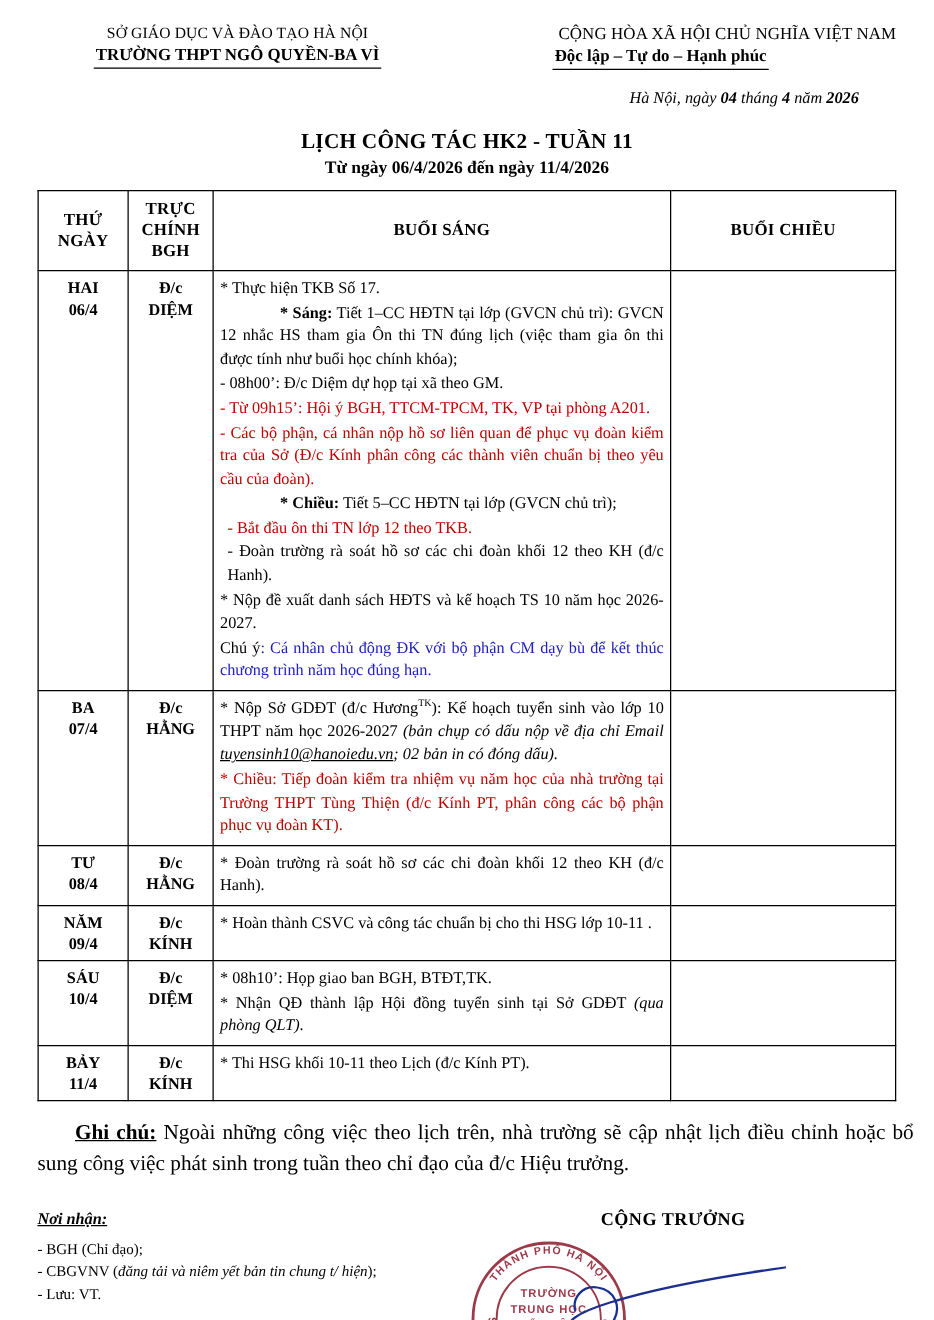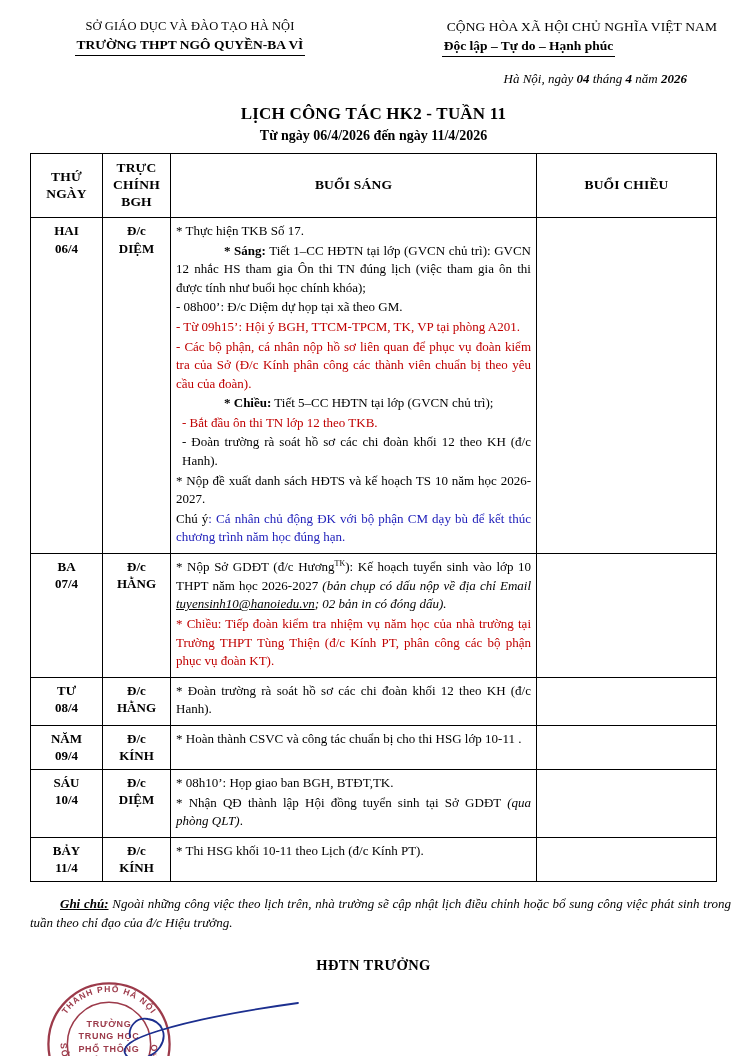--- a/index.html
+++ b/index.html
@@ -141,25 +141,24 @@
   .ln.ind   { padding-left: 6px; }
   .b { font-weight: bold; margin-left: 48px; }
   .i { font-style: italic; }
   .u { text-decoration: underline; }
   .sup { font-size: 8px; vertical-align: super; }
   .blk { color: #000000; }
 
   
   .note-block {
     margin: 12px 16px 0 30px;
-    font-size: 13px;
+    font-size: 17px;
     line-height: 1.5;
     text-align: justify;
     text-indent: 30px;
-    font-style: italic;
   }
   .note-block .u { text-decoration: underline; }
 
   .sign-area {
     display: flex;
     margin: 22px 30px 0 30px;
     position: relative;
   }
   .recv {
     width: 330px;
@@ -351,23 +350,29 @@
             <td class="content-cell aft-cell"></td>
           </tr>
         </tbody>
     </table>
   </div>
 
   <div class="note-block"><b class="u">Ghi chú:</b><span> Ngoài những công việc theo lịch trên, nhà trường sẽ cập nhật lịch điều chỉnh hoặc bổ sung công việc phát sinh trong tuần theo chỉ đạo của đ/c Hiệu trưởng.</span></div>
 
   <div class="sign-area">
 
+    <div class="recv">
+      <div class="recv-title">Nơi nhận:</div>
+      <div class="recv-item">- BGH (Chỉ đạo);</div>
+      <div class="recv-item"><span>- CBGVNV (</span><i>đăng tải và niêm yết bản tin chung t/ hiện</i><span>);</span></div>
+      <div class="recv-item">- Lưu: VT.</div>
+    </div>
 
     <div class="signer">
-      <div class="signer-title">HĐTN TRƯỞNG</div>
+      <div class="signer-title">CỘNG TRƯỞNG</div>
 
       <svg class="stamp" viewBox="0 0 150 150">
         <defs>
           <path id="arcTop" d="M 20,75 A 55,55 0 0 1 130,75"></path>
           <path id="arcBot" d="M 24,75 A 51,51 0 0 0 126,75"></path>
         </defs>
         <circle cx="75" cy="75" r="64" fill="none" stroke="#9c3a4a" stroke-width="2.4"></circle>
         <circle cx="75" cy="75" r="44" fill="none" stroke="#9c3a4a" stroke-width="1.6"></circle>
         <text font-family="'Liberation Sans', sans-serif" font-size="9.5" font-weight="bold" fill="#9c3a4a" letter-spacing="1.6">
           <textPath href="#arcBot" startOffset="50%" text-anchor="middle">SỞ GIÁO DỤC VÀ ĐÀO TẠO</textPath>

